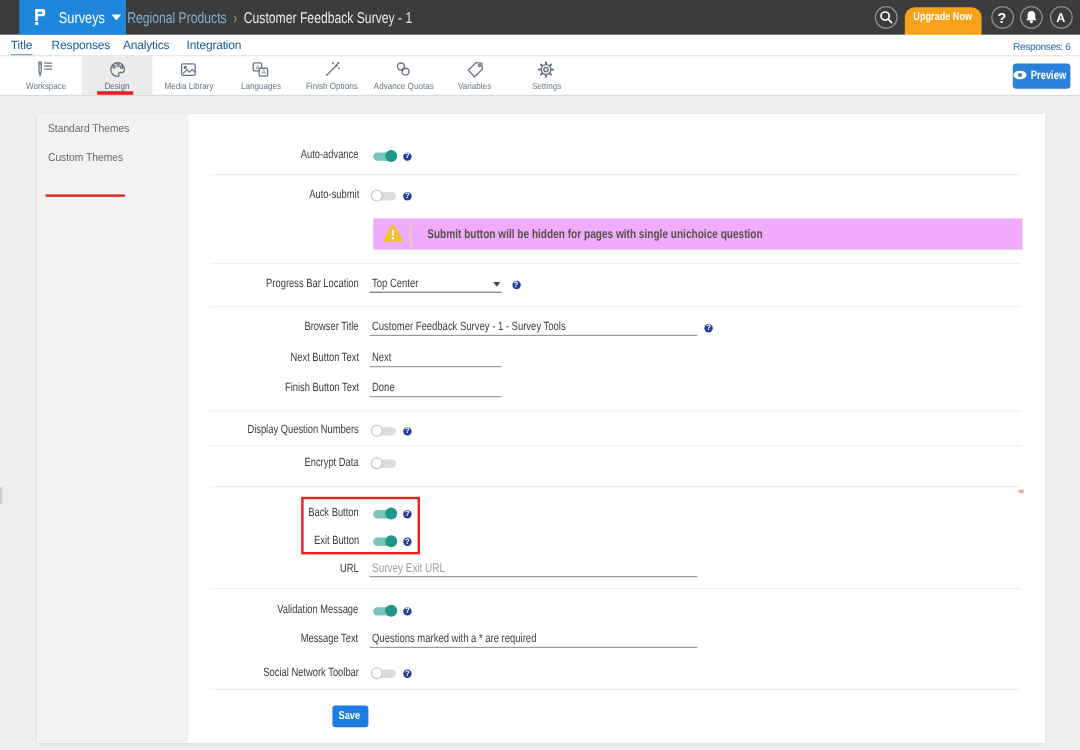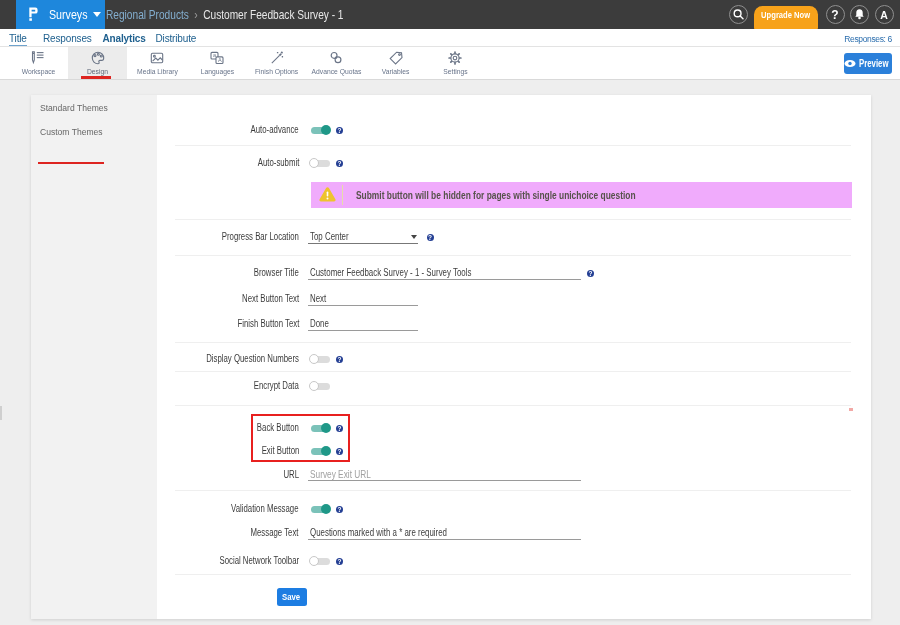--- a/index.html
+++ b/index.html
@@ -93,22 +93,22 @@
         <path d="M8.5,3.2 c-2.2,0 -3.2,1.6 -3.2,3.4 l0,2.6 -1,1.6 l8.4,0 -1,-1.6 0,-2.6 c0,-1.8 -1,-3.4 -3.2,-3.4 z" fill="#fff"></path>
         <circle cx="8.5" cy="12" r="1.3" fill="#fff"></circle>
       </svg>
   </div>
   <div class="cir" style="left:874.5px; font-size:10.5px; font-weight:bold; line-height:18px;">A</div>
 </div>
 
 <div id="navrow">
   <div class="nv" style="left:9px; border-bottom:1.5px solid #6fa3cd; padding-bottom:1.5px;">Title</div>
   <div class="nv" style="left:43px;">Responses</div>
-  <div class="nv" style="left:102.5px;font-weight:bold;">Analytics</div>
-  <div class="nv" style="left:155.5px;">Distribute</div>
+  <div class="nv" style="left:102.5px;">Analytics</div>
+  <div class="nv" style="left:155.5px;">Integration</div>
   <div id="resp">Responses: 6</div>
 </div>
 
 <div id="toolbar">
   <div class="tab" style="left:8.5px;">
     <svg width="16" height="16" viewBox="0 0 16 16" fill="none" stroke="#6b7587" stroke-width="1.1">
         <path d="M4.3,1.8 v8.2 l-0.9,2.6 -0.9,-2.6 v-8.2 z M2.5,3.4 h1.8"></path>
         <line x1="6.8" y1="2.6" x2="13.5" y2="2.6"></line>
         <line x1="6.8" y1="5.1" x2="13.5" y2="5.1"></line>
         <line x1="6.8" y1="7.6" x2="13.5" y2="7.6"></line>

